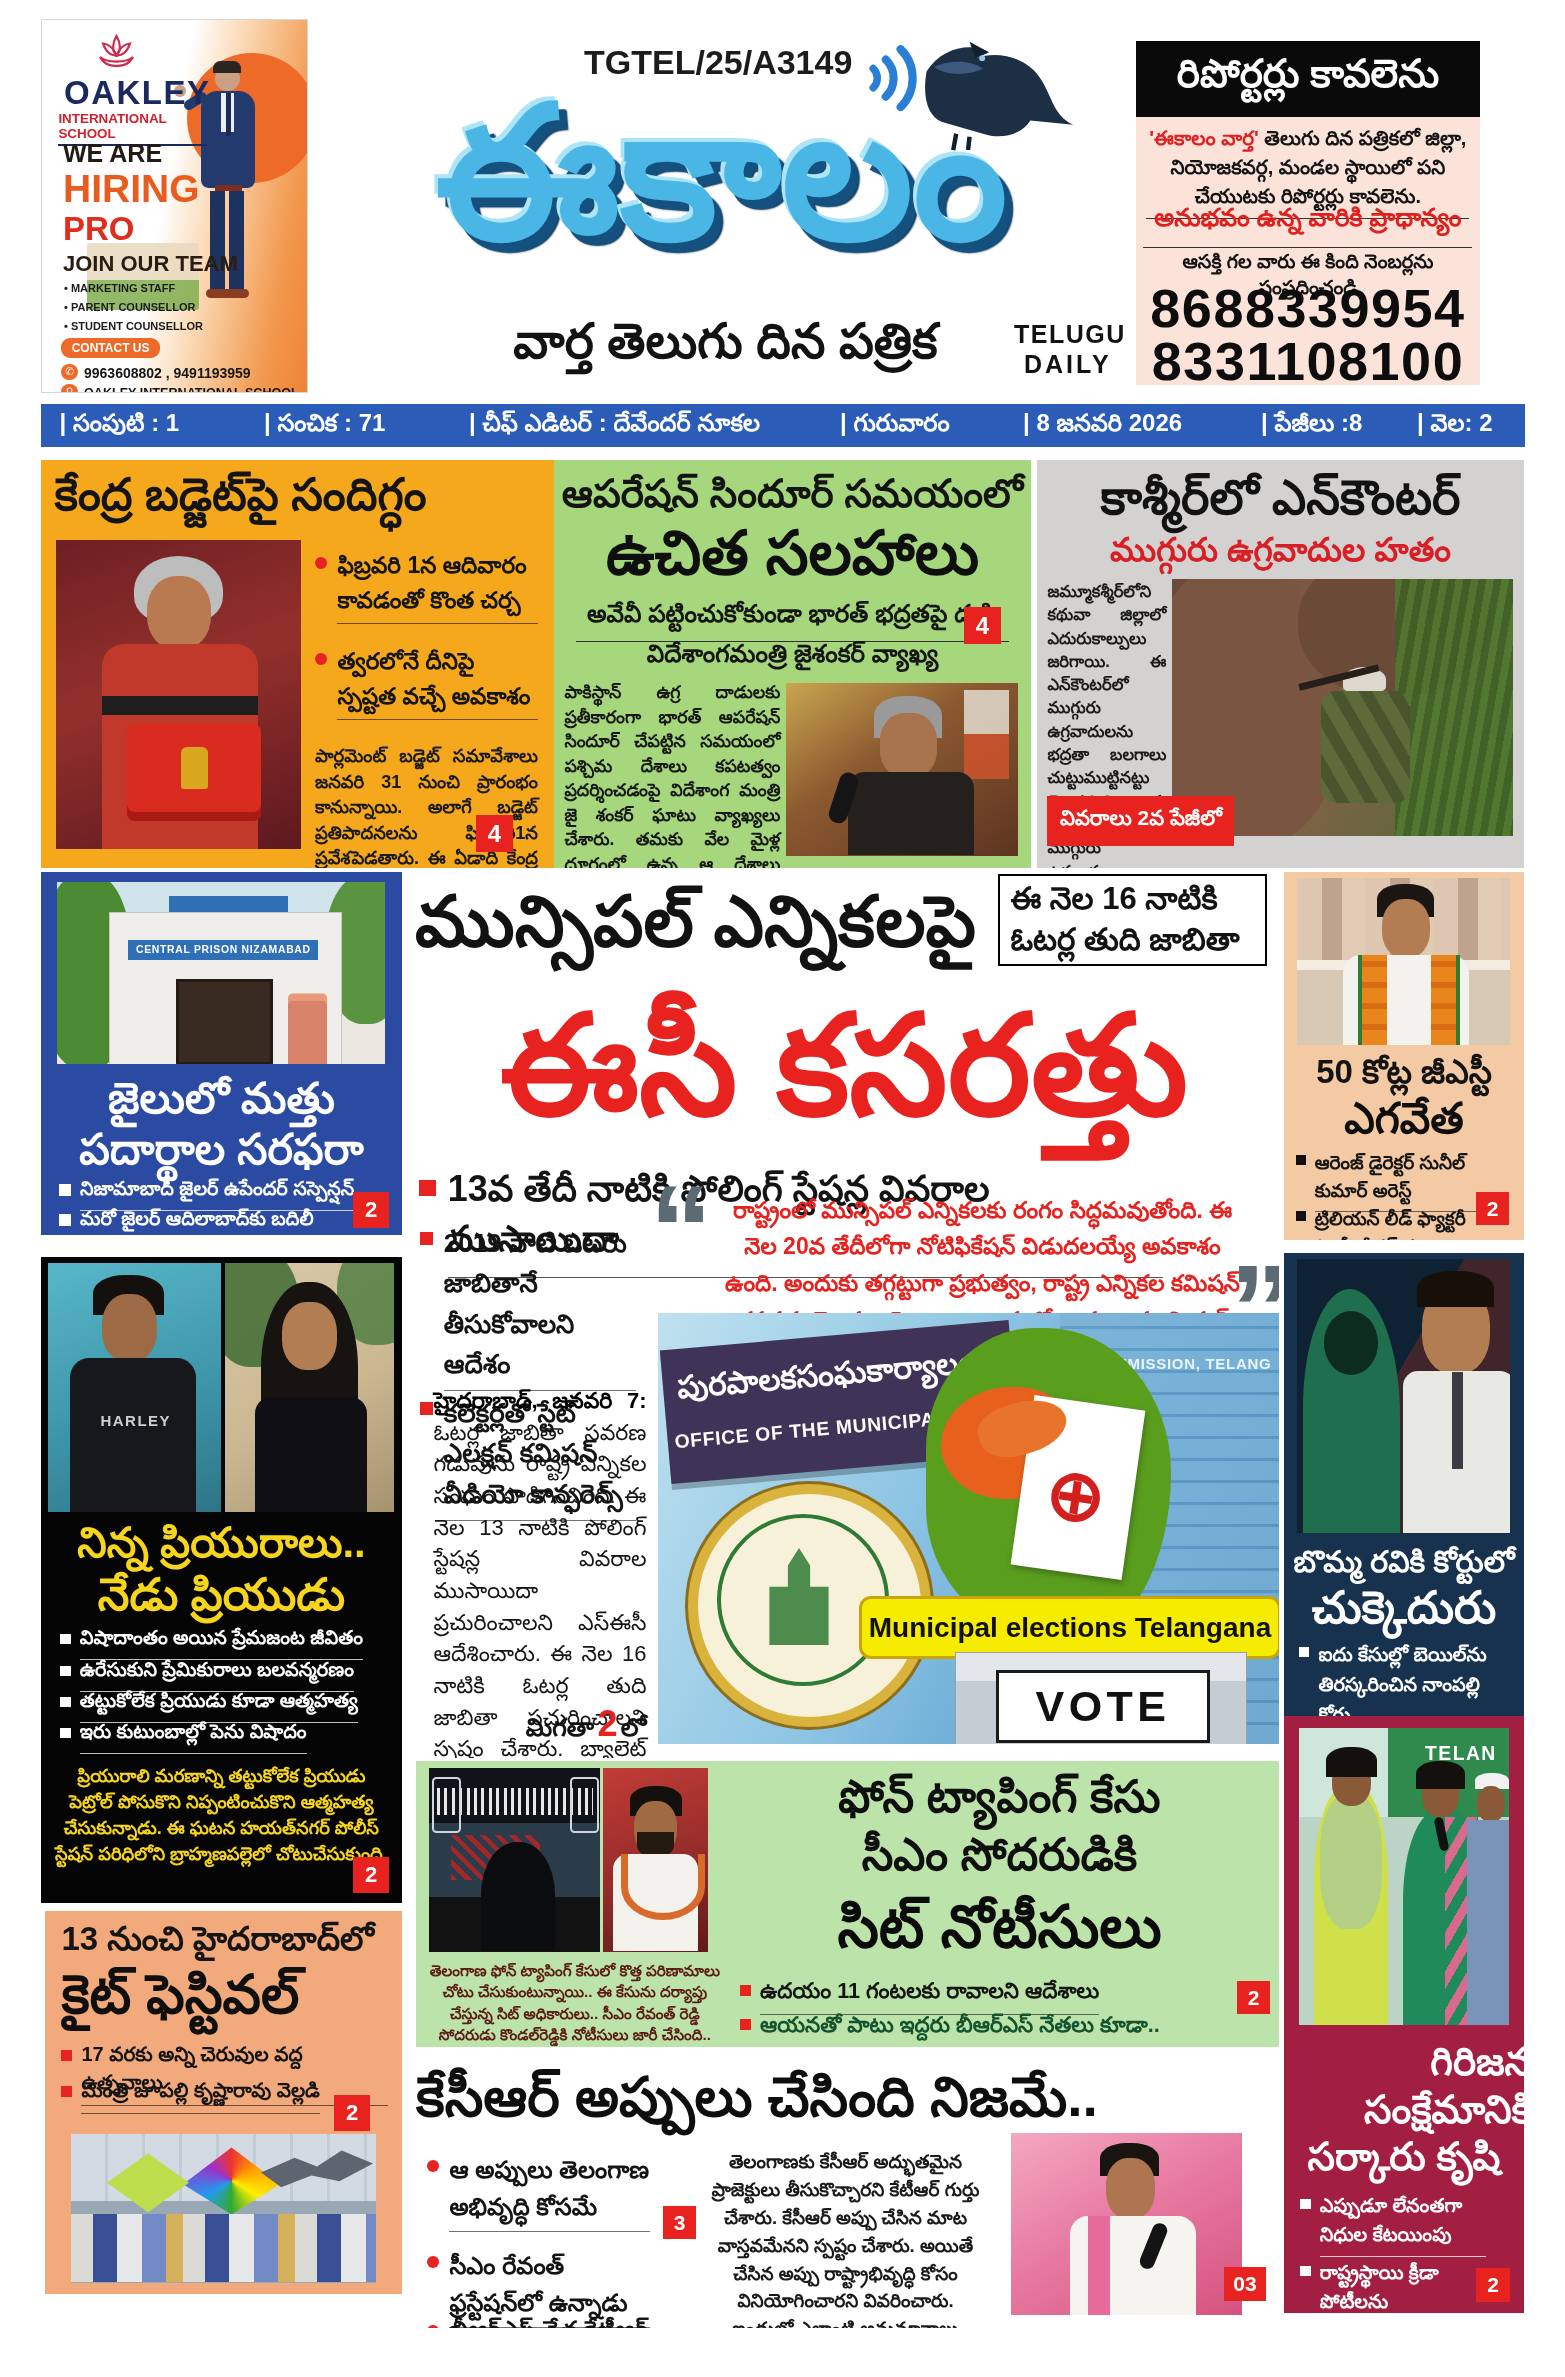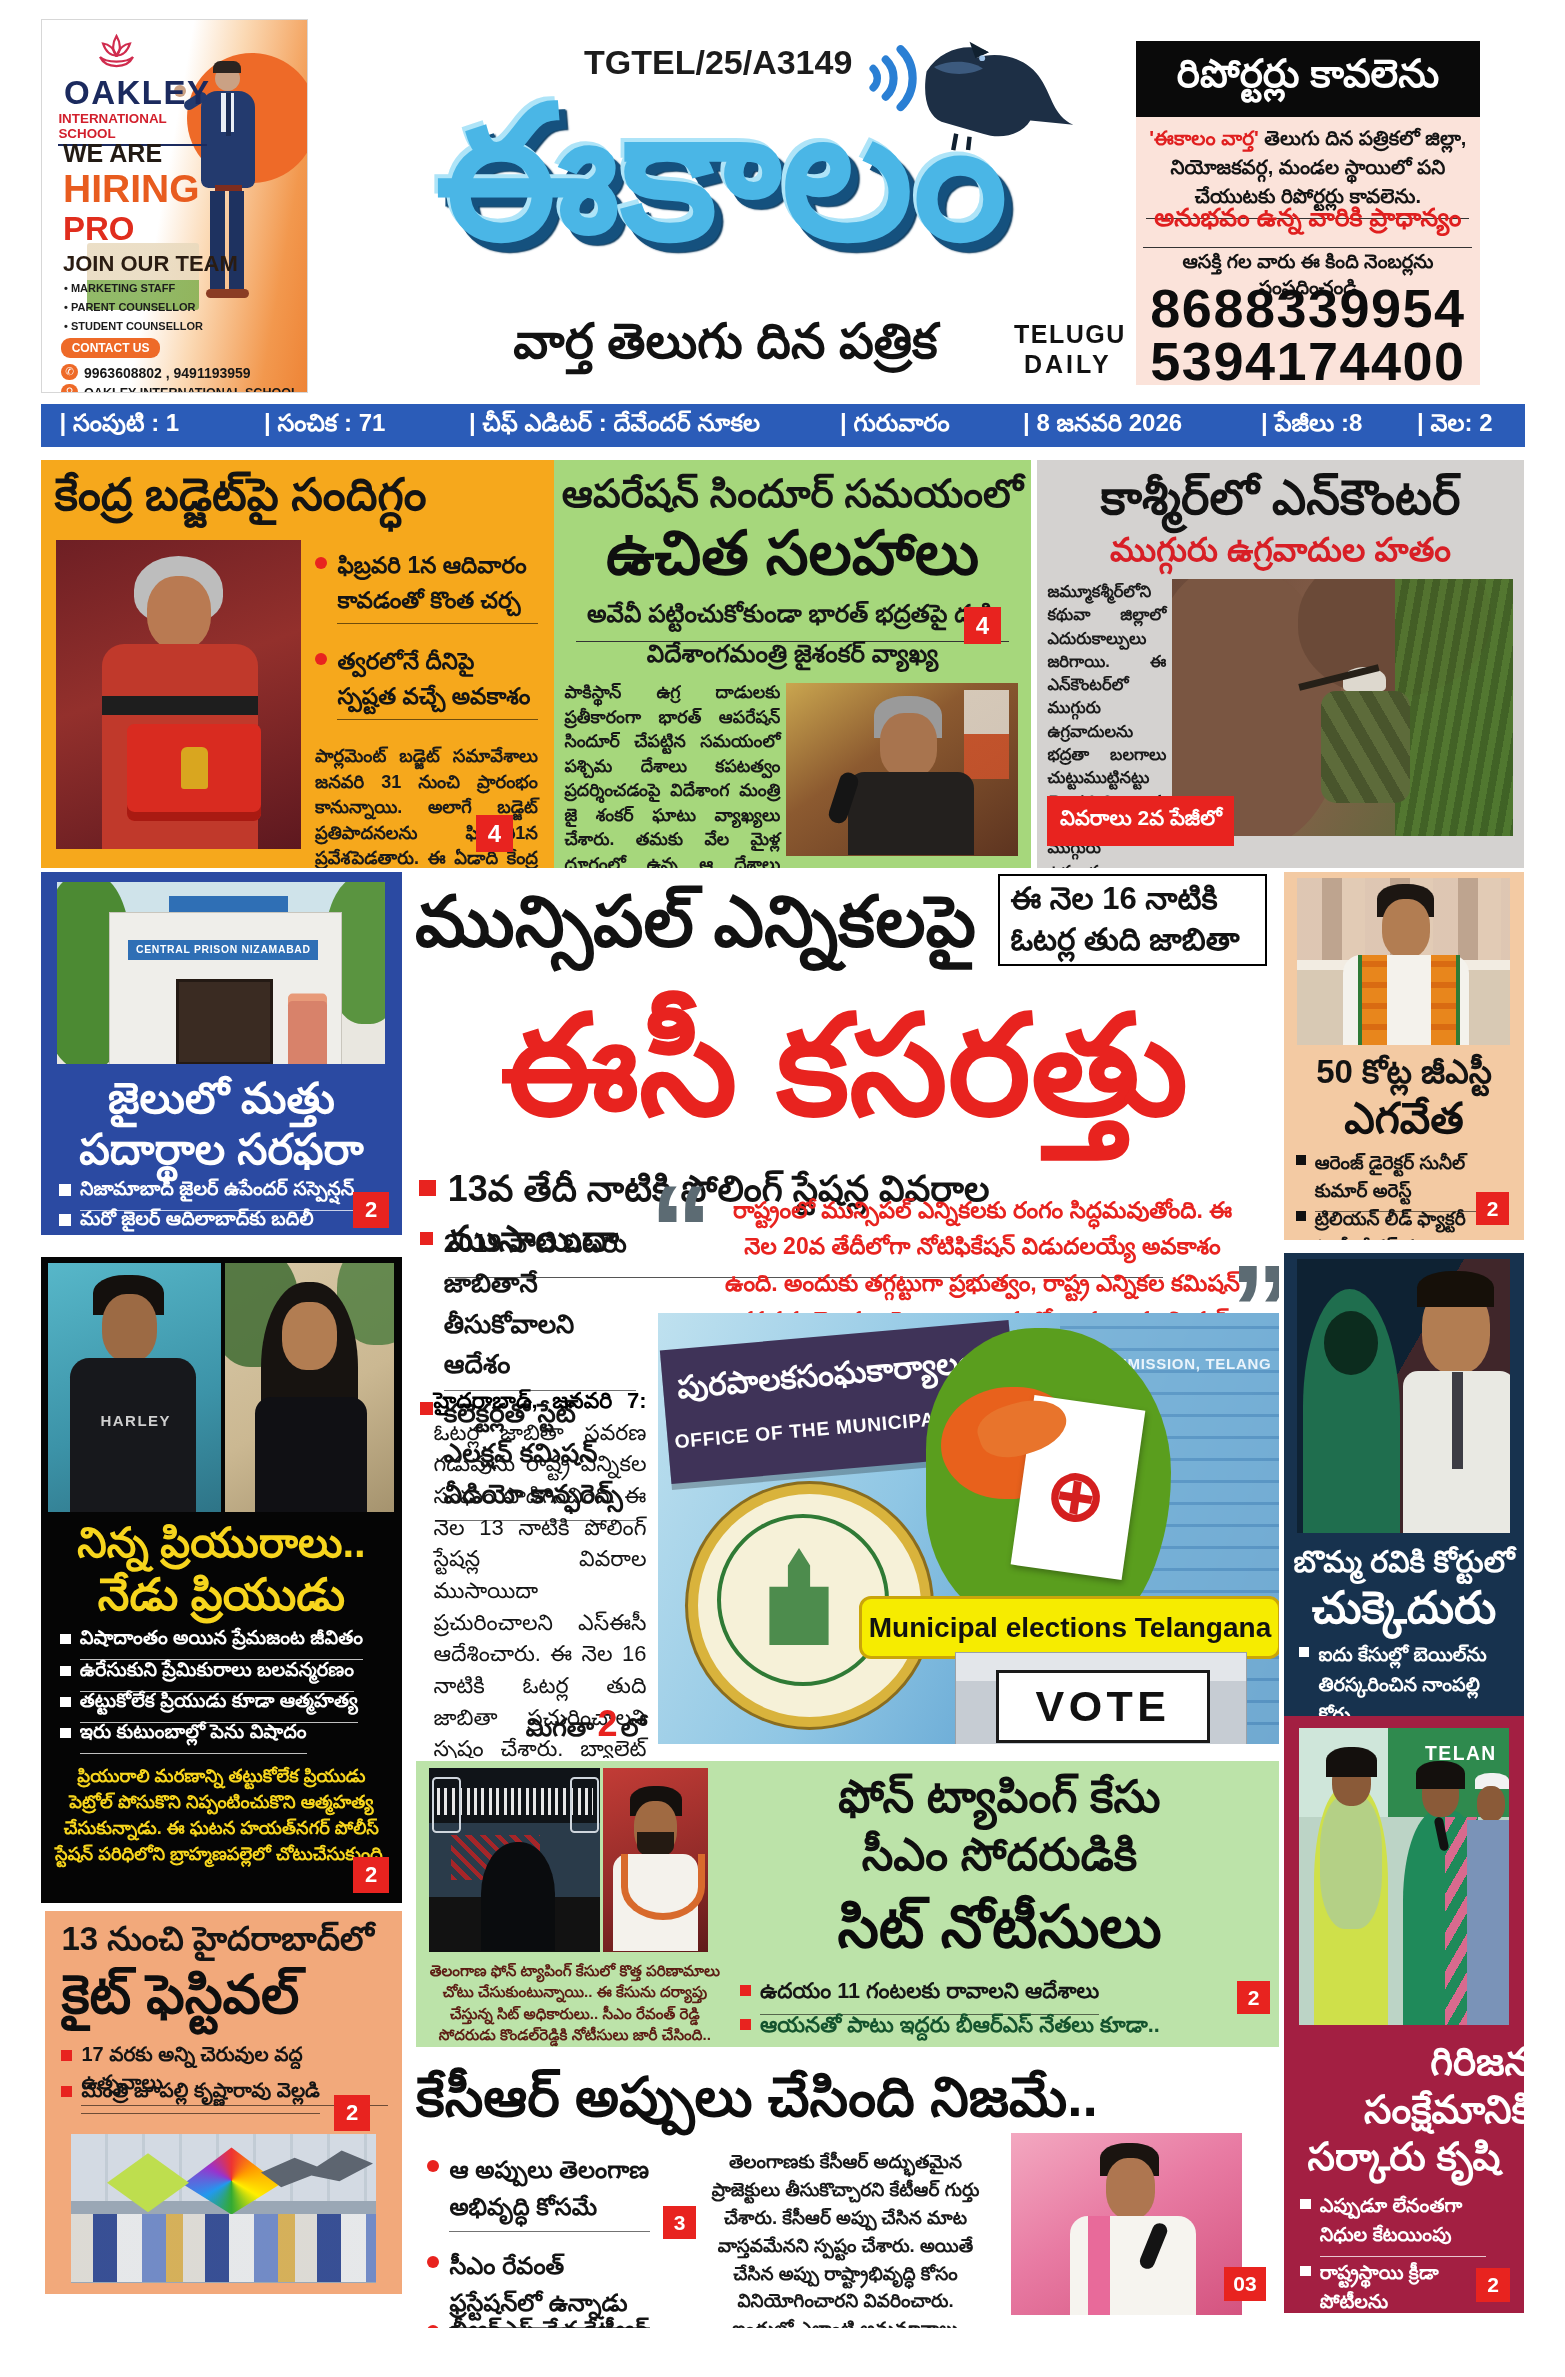--- a/index.html
+++ b/index.html
@@ -85,21 +85,21 @@
   <div class="card" style="left:1136px;top:41px;width:344px;height:344px;background:#fbe3da;">
     <div class="abs" style="left:0;top:0;width:344px;height:76px;background:#0a0a0a;display:flex;align-items:center;justify-content:center;">
       <span class="xb" style="color:#fff;font-size:39px;">రిపోర్టర్లు కావలెను</span>
     </div>
     <div class="abs" style="left:10.4px;top:83px;width:323px;font-size:20px;font-weight:bold;color:#141414;text-align:center;line-height:1.45;border-bottom:1.5px solid #333;padding-bottom:7.4px;">
       <span style="color:#e01f1f;">'ఈకాలం వార్త'</span><span> తెలుగు దిన పత్రికలో జిల్లా, నియోజకవర్గ, మండల స్థాయిలో పని చేయుటకు రిపోర్టర్లు కావలెను.</span>
     </div>
     <div class="abs xb" style="left:7.4px;top:162px;width:329px;text-align:center;font-size:25px;color:#e01f1f;border-bottom:1.5px solid #333;padding-bottom:9px;">అనుభవం ఉన్న వారికి ప్రాధాన్యం</div>
     <div class="abs b" style="left:6px;top:210px;width:332px;text-align:center;font-size:19.3px;color:#141414;">ఆసక్తి గల వారు ఈ కింది నెంబర్లను సంప్రదించండి</div>
     <div class="abs xb" style="left:0;top:236px;width:344px;text-align:center;font-size:54px;color:#0d0d0d;letter-spacing:1.5px;">8688339954</div>
-    <div class="abs xb" style="left:0;top:289px;width:344px;text-align:center;font-size:54px;color:#0d0d0d;letter-spacing:1.5px;">5394174400</div>
+    <div class="abs xb" style="left:0;top:289px;width:344px;text-align:center;font-size:54px;color:#0d0d0d;letter-spacing:1.5px;">8331108100</div>
   </div>
 
   <div class="card" style="left:41px;top:404px;width:1484px;height:43px;background:#2b5cb8;color:#fff;display:flex;align-items:center;font-size:24px;font-weight:bold;">
     <span class="abs" style="left:18.6px;">| <span>సంపుటి : 1</span></span>
     <span class="abs" style="left:223px;">| <span>సంచిక : 71</span></span>
     <span class="abs" style="left:428px;">| <span>చీఫ్ ఎడిటర్ : దేవేందర్ నూకల</span></span>
     <span class="abs" style="left:799px;">| <span>గురువారం</span></span>
     <span class="abs" style="left:982px;">| <span>8 జనవరి 2026</span></span>
     <span class="abs" style="left:1220px;">| <span>పేజీలు :8</span></span>
     <span class="abs" style="left:1376px;">| <span>వెల: 2</span></span>

